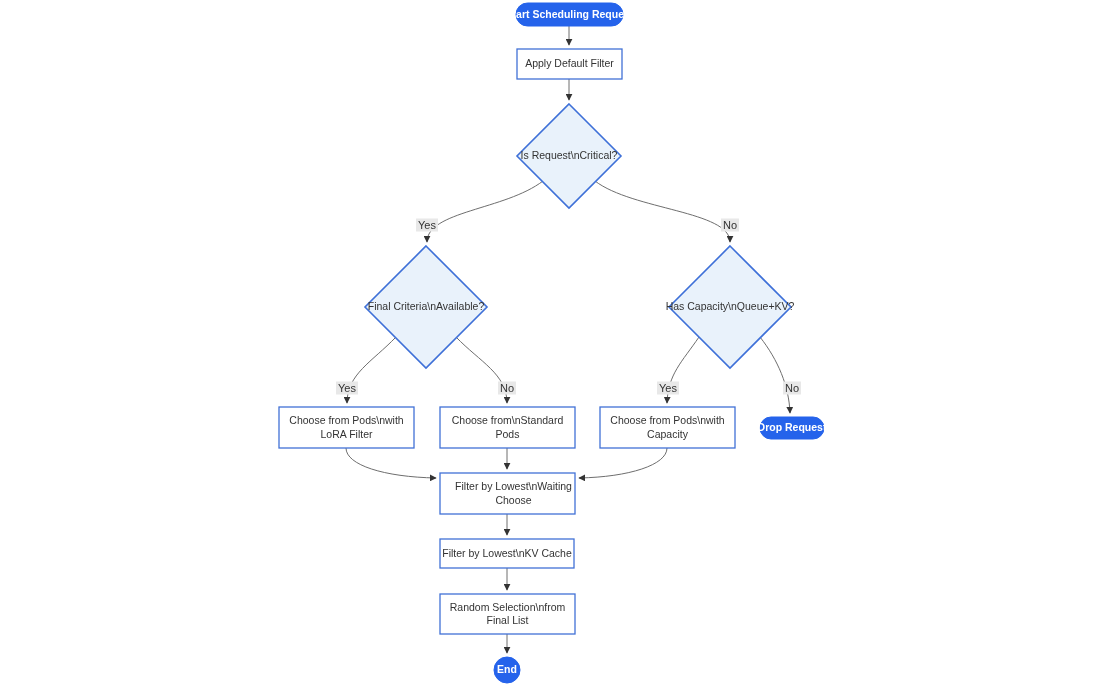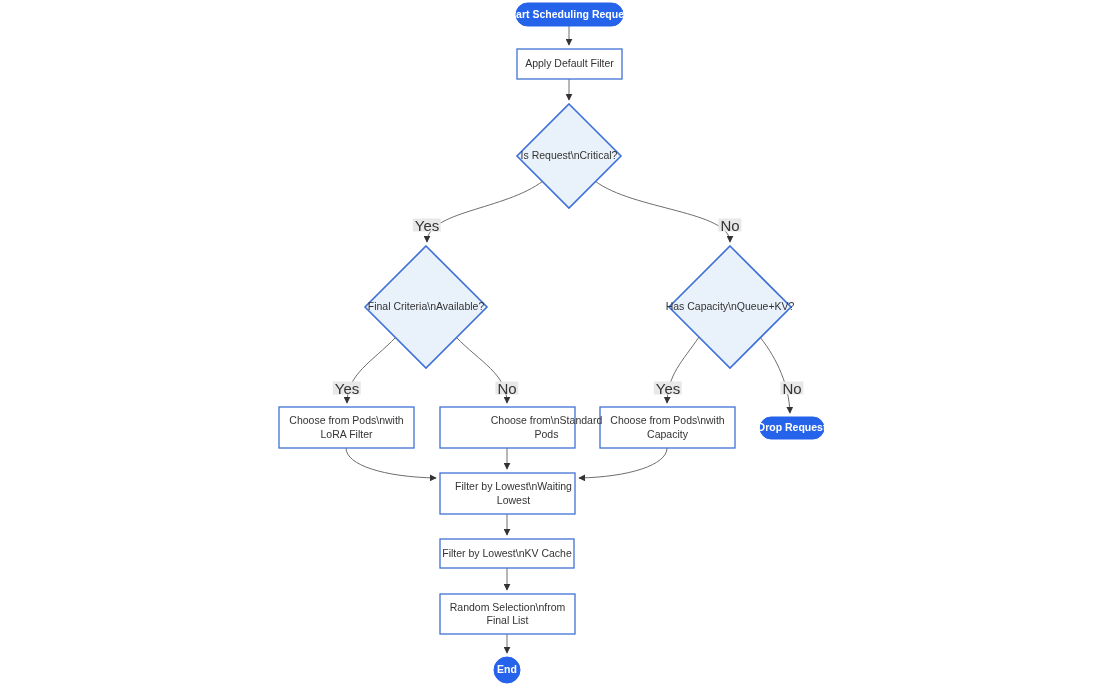--- a/index.html
+++ b/index.html
@@ -22,21 +22,21 @@
     font-size:10.5px;line-height:13.5px;color:#333333;
     white-space:nowrap;
     pointer-events:none;
   }
   .node-label span{display:block;}
   .on-blue{color:#ffffff;font-weight:700;}
   .edge-label{
     position:absolute;
     transform:translate(-50%,-50%);
     background:#e8e8e8;color:#333333;
-    font-size:15px;line-height:13px;padding:0 2px;
+    font-size:11px;line-height:13px;padding:0 2px;
     pointer-events:none;
   }
 </style>
 </head>
 <body>
 
 <div class="canvas">
 
   <svg class="edges-svg" width="1103" height="685" viewBox="0 0 1103 685">
     <defs>
@@ -93,37 +93,37 @@
 
   <div class="node-label" style="left:669px;top:246px;width:122px;height:122px;">
     <span>Has Capacity\nQueue+KV?</span>
   </div>
 
   <div class="node-label" style="left:279px;top:407px;width:135px;height:41px;">
     <span>Choose from Pods\nwith</span>
     <span>LoRA Filter</span>
   </div>
 
-  <div class="node-label" style="left:440px;top:407px;width:135px;height:41px;padding-left:39px;">
+  <div class="node-label" style="left:440px;top:407px;width:135px;height:41px;">
     <span>Choose from\nStandard</span>
     <span>Pods</span>
   </div>
 
   <div class="node-label" style="left:600px;top:407px;width:135px;height:41px;">
     <span>Choose from Pods\nwith</span>
     <span>Capacity</span>
   </div>
 
   <div class="node-label on-blue" style="left:760px;top:417px;width:64px;height:22px;">
     <span>Drop Request</span>
   </div>
 
   <div class="node-label" style="left:440px;top:473px;width:135px;height:41px;padding-left:6px;">
     <span>Filter by Lowest\nWaiting</span>
-    <span>Lowest</span>
+    <span>Choose</span>
   </div>
 
   <div class="node-label" style="left:440px;top:539px;width:134px;height:29px;">
     <span>Filter by Lowest\nKV Cache</span>
   </div>
 
   <div class="node-label" style="left:440px;top:594px;width:135px;height:40px;">
     <span>Random Selection\nfrom</span>
     <span>Final List</span>
   </div>

